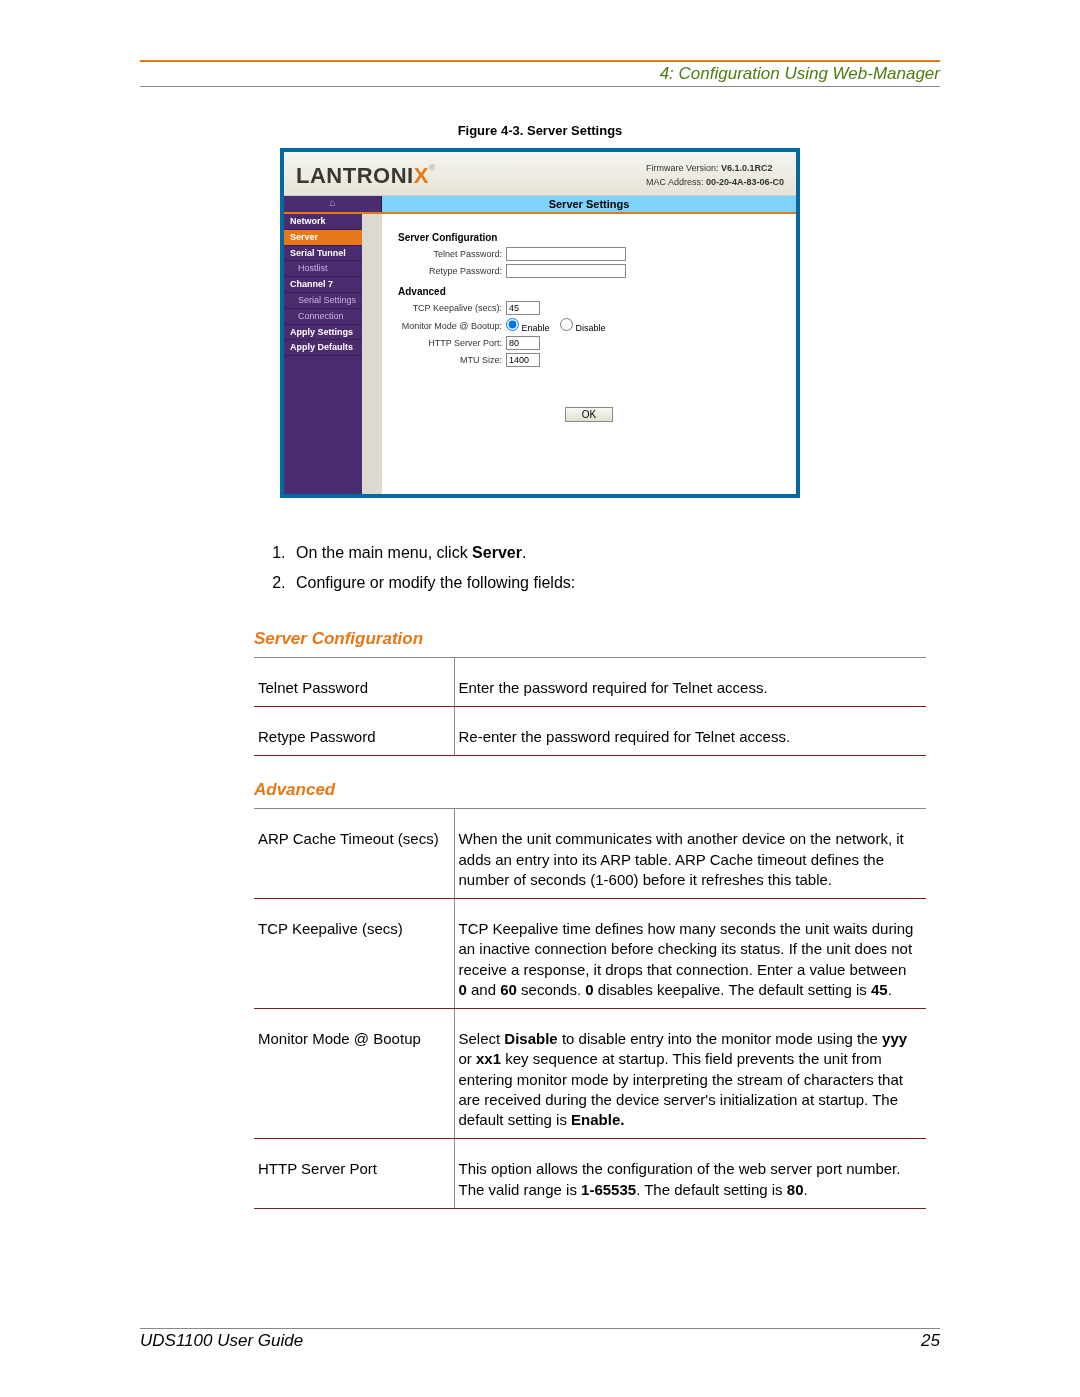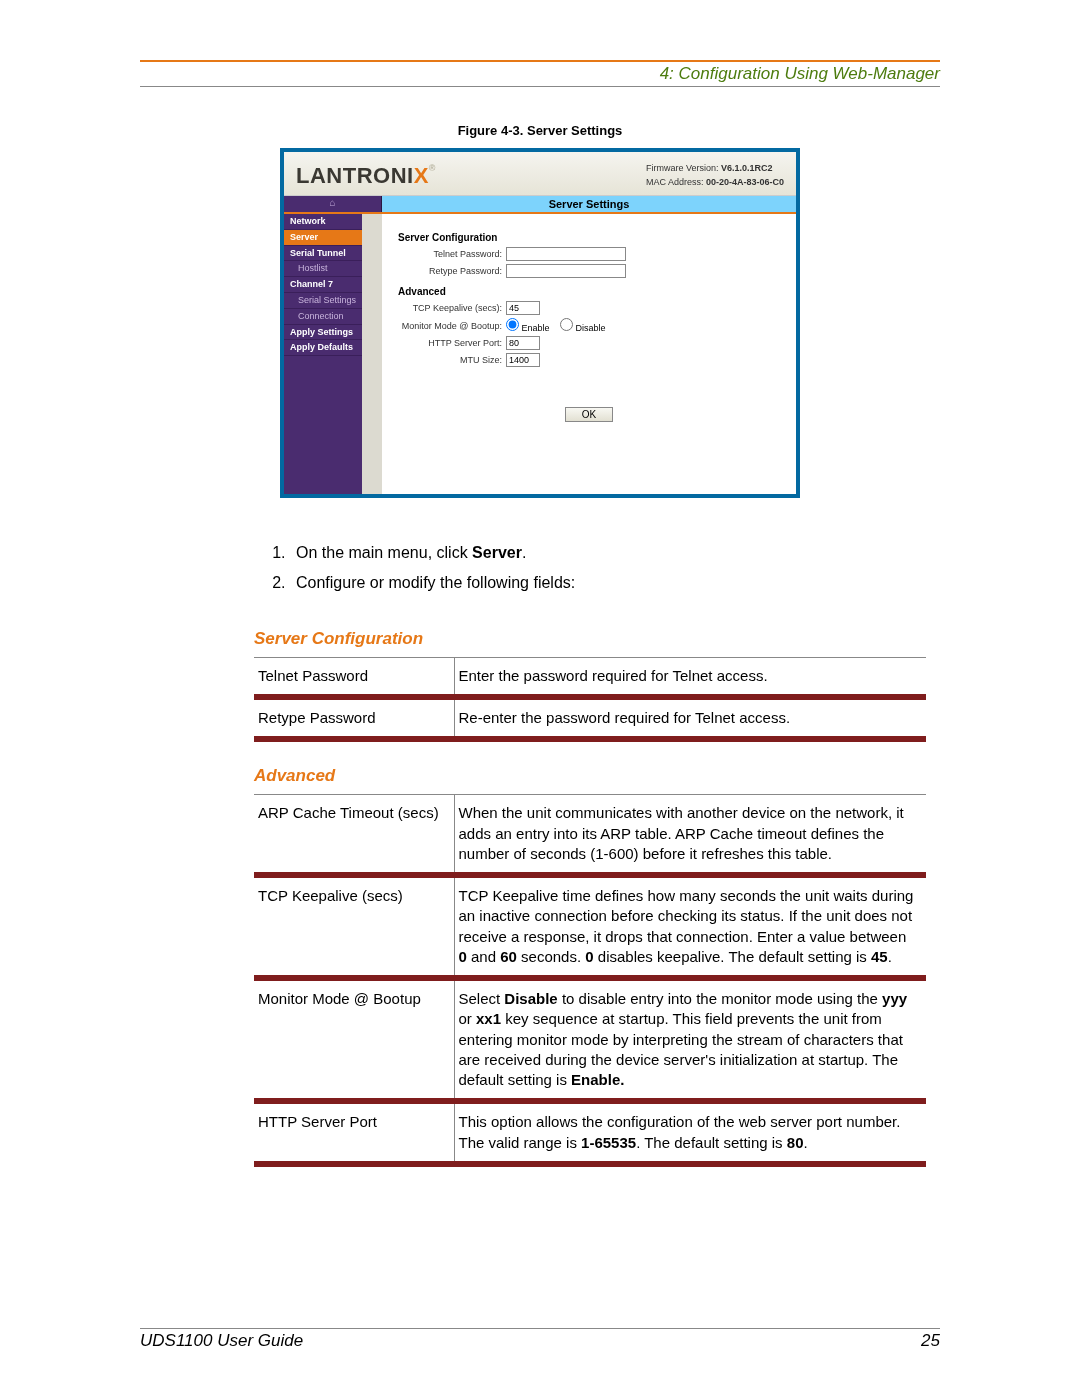--- a/index.html
+++ b/index.html
@@ -192,22 +192,22 @@
     margin: 0 0 8px 114px;
   }
   table.defs {
     border-collapse: collapse;
     margin: 0 0 24px 114px;
     width: 672px;
     font-size: 15px;
   }
   table.defs td {
     border-top: 1px solid #888;
-    border-bottom: 6px solid #7f1d1d;
-    padding: 8px 10px 8px 4px;
+    border-bottom: 1px solid #7f1d1d;
+    padding: 20px 10px 8px 4px;
     vertical-align: top;
     line-height: 1.35;
   }
   table.defs td:first-child {
     width: 200px;
     border-right: 1px solid #888;
   }
   
   .footer {
     position: absolute;

